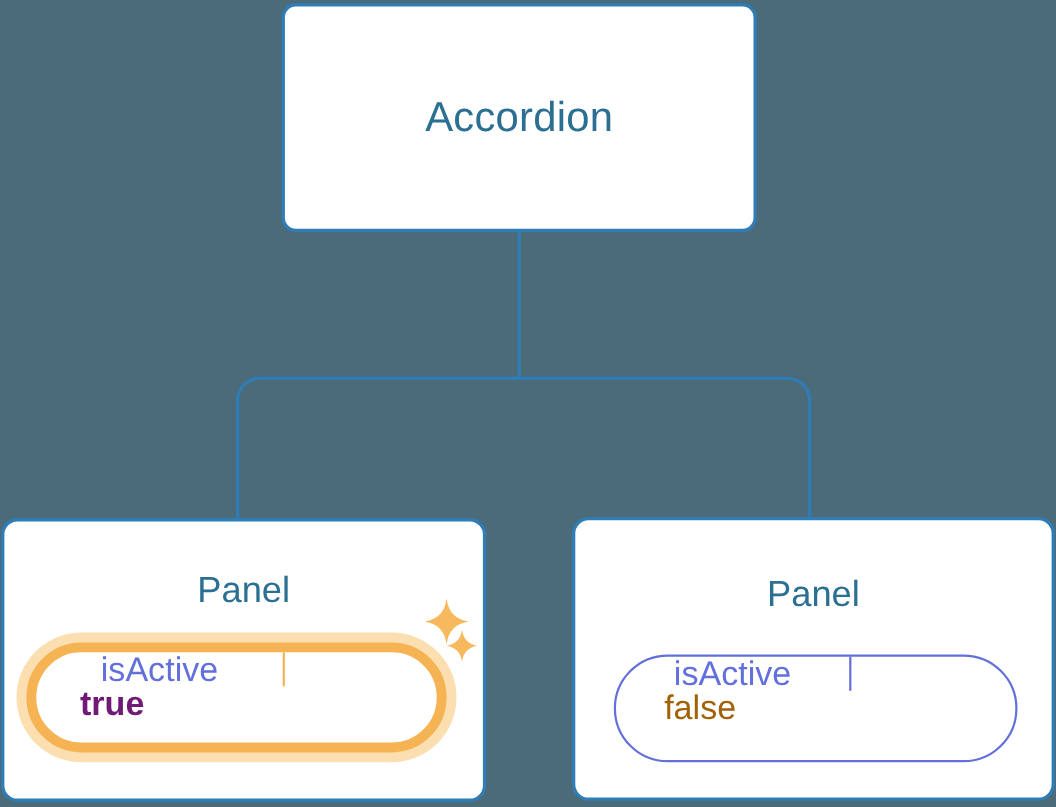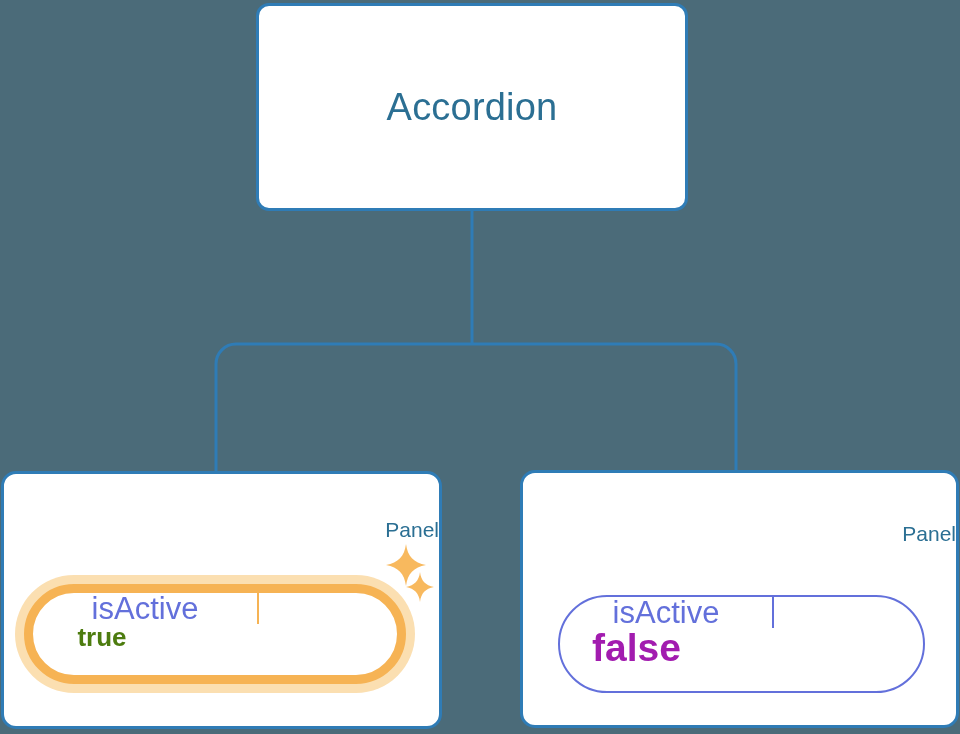--- a/index.html
+++ b/index.html
@@ -65,23 +65,23 @@
     left: 520px;
     top: 470px;
     width: 439px;
     height: 258px;
     border-radius: 15px;
   }
   .panel-title {
     position: absolute;
     left: 0;
     width: 100%;
-    text-align: right;
+    text-align: center;
     color: #2b6f93;
-    font-size: 21px;
+    font-size: 33px;
     font-weight: 400;
     line-height: 1;
   }
   #panel-node-0 .panel-title { top: 45px; }
   #panel-node-1 .panel-title { top: 50px; }
 
   
   .prop-pill {
     position: absolute;
     display: flex;
@@ -104,40 +104,40 @@
     border: 2px solid #6370db;
     border-radius: 999px;
   }
   .prop-pill.plain .prop-key {
     color: #6370db;
     font-size: 31px;
     font-weight: 400;
     border-right: 2px solid #6370db;
   }
   .prop-pill.plain .prop-val {
-    color: #a21caf;
-    font-size: 39px;
-    font-weight: 700;
+    color: #a16207;
+    font-size: 31px;
+    font-weight: 400;
   }
 
   
   .prop-pill.highlight {
     border: 9px solid #f6b354;
     border-radius: 999px;
     box-shadow: 0 0 0 9px #fbdfb1;
   }
   .prop-pill.highlight .prop-key {
     color: #6370db;
     font-size: 31px;
     font-weight: 400;
     border-right: 2px solid #f6b354;
   }
   .prop-pill.highlight .prop-val {
-    color: #4d7c0f;
-    font-size: 26px;
+    color: #701a75;
+    font-size: 31px;
     font-weight: 700;
   }
 
   
   #prop-pill-0 {
     left: 20px;
     top: 110px;
     width: 382px;
     height: 100px;
   }

